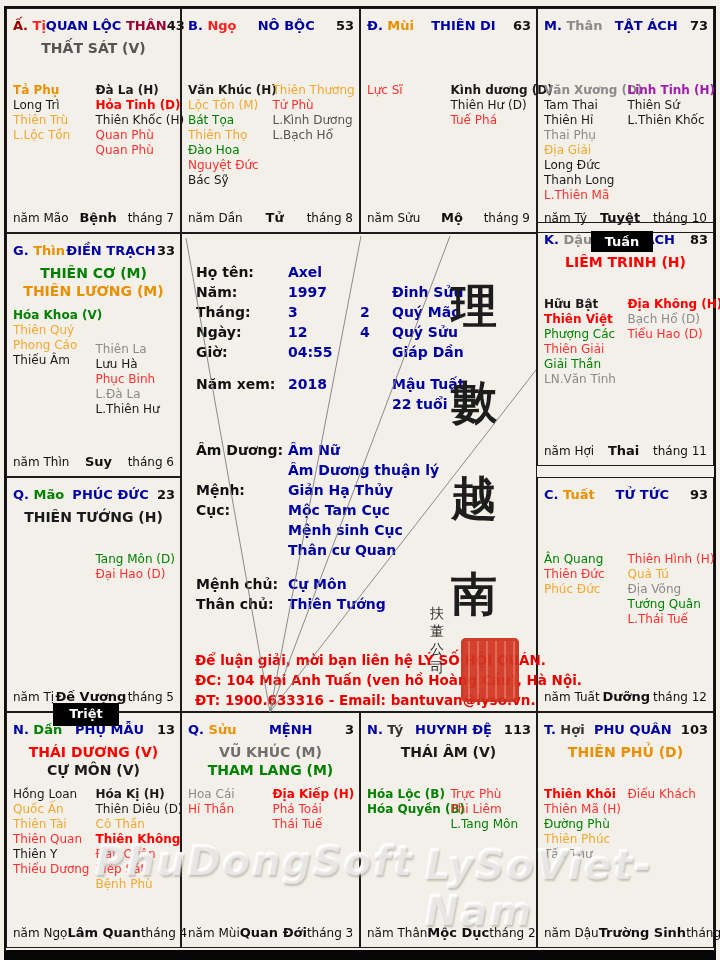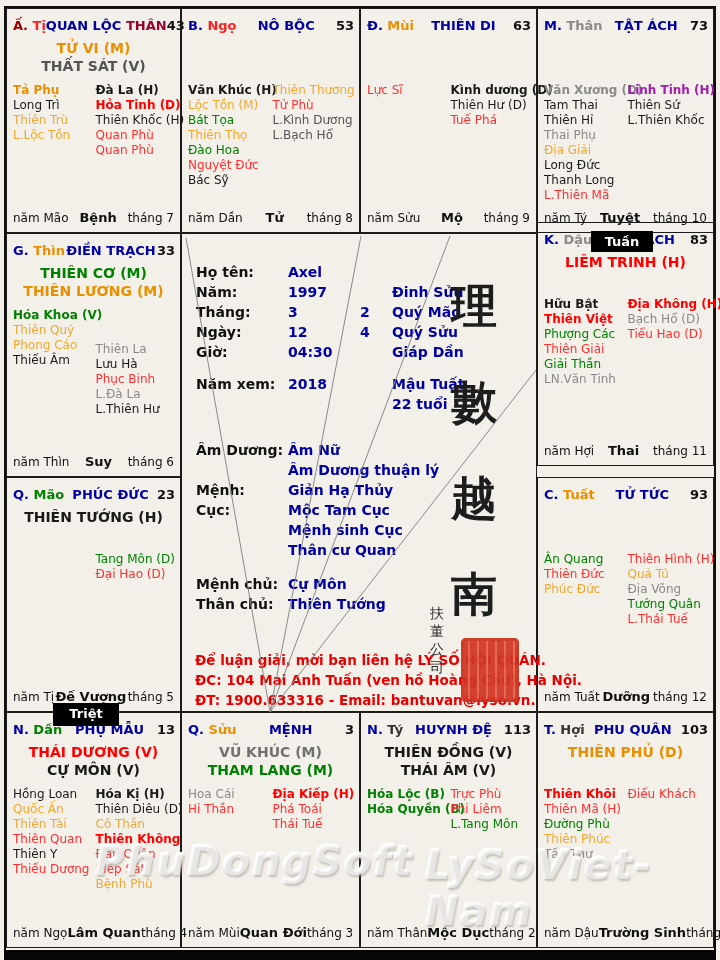--- a/index.html
+++ b/index.html
@@ -58,21 +58,20 @@
   <div class="frame"></div>
 
   <div id="cells">
       <div class="cell" style="left: 6px; top: 8px; width: 175px; height: 225px;">
         <div class="hdr">
           <span class="sb"><span style="color: rgb(153, 0, 0);">Ấ. </span><span style="color: rgb(255, 32, 32);">Tị</span></span>
           <span class="pal">QUAN LỘC<span style="color: rgb(153, 0, 51);"> THÂN</span></span>
           <span class="num">43</span>
         </div>
         <div class="mains">
-          <span class="star" style="color: rgb(232, 144, 0);">TỬ VI (M)</span>
           <span class="star" style="color: rgb(85, 85, 85);">THẤT SÁT (V)</span>
         </div>
         <div class="cols">
           <div class="colL">
             <span class="star" style="color: rgb(232, 144, 0); font-weight: bold;">Tả Phụ</span>
             <span class="star" style="color: rgb(26, 26, 26);">Long Trì</span>
             <span class="star" style="color: rgb(240, 168, 48);">Thiên Trù</span>
             <span class="star" style="color: rgb(240, 168, 48);">L.Lộc Tồn</span>
           </div>
           <div class="colR">
@@ -340,21 +339,20 @@
           <span>tháng 3</span>
         </div>
       </div>
       <div class="cell" style="left: 360px; top: 712px; width: 177px; height: 236px;">
         <div class="hdr">
           <span class="sb"><span style="color: rgb(0, 0, 160);">N. </span><span style="color: rgb(51, 51, 51);">Tý</span></span>
           <span class="pal">HUYNH ĐỆ</span>
           <span class="num">113</span>
         </div>
         <div class="mains">
-          <span class="star" style="color: rgb(26, 26, 26);">THIÊN ĐỒNG (V)</span>
           <span class="star" style="color: rgb(26, 26, 26);">THÁI ÂM (V)</span>
         </div>
         <div class="cols">
           <div class="colL">
             <span class="star" style="color: rgb(0, 128, 0); font-weight: bold;">Hóa Lộc (B)</span>
             <span class="star" style="color: rgb(0, 128, 0); font-weight: bold;">Hóa Quyền (B)</span>
           </div>
           <div class="colR">
             <span class="star" style="color: rgb(255, 48, 48);">Trực Phù</span>
             <span class="star" style="color: rgb(255, 48, 48);">Phi Liêm</span>
@@ -417,21 +415,21 @@
           <span class="pil">Quý Mão</span>
         </div>
         <div class="irow">
           <span class="lbl">Ngày:</span>
           <span class="v1">12</span>
           <span class="v2">4</span>
           <span class="pil">Quý Sửu</span>
         </div>
         <div class="irow">
           <span class="lbl">Giờ:</span>
-          <span class="v1">04:30</span>
+          <span class="v1">04:55</span>
           <span class="v2"></span>
           <span class="pil">Giáp Dần</span>
         </div>
         <div class="irow" style="margin-top: 12px;">
           <span class="lbl">Năm xem:</span>
           <span class="v1">2018</span>
           <span class="v2"></span>
           <span class="pil">Mậu Tuất</span>
         </div>
         <div class="irow">

